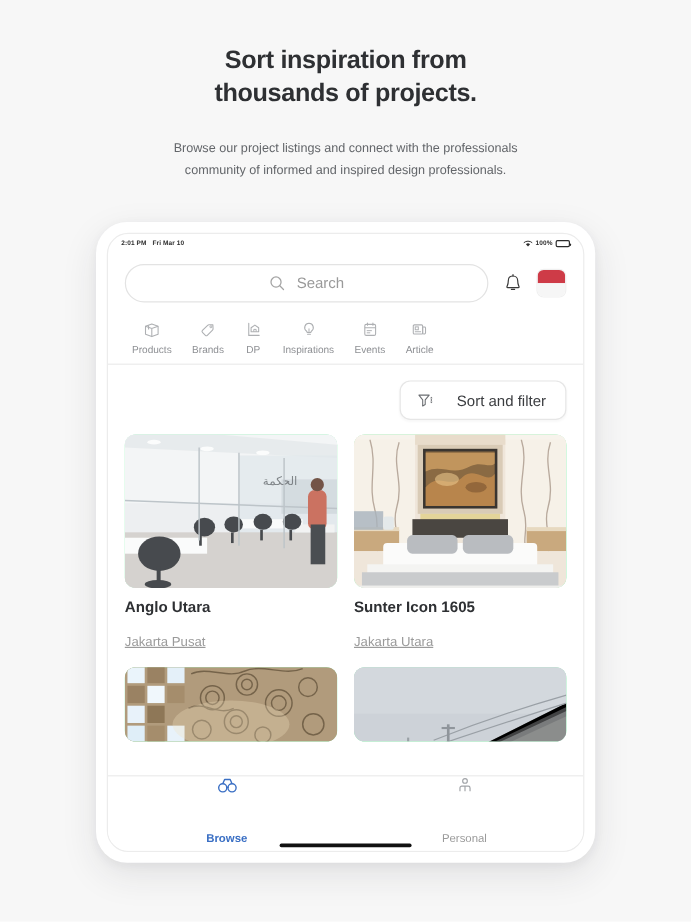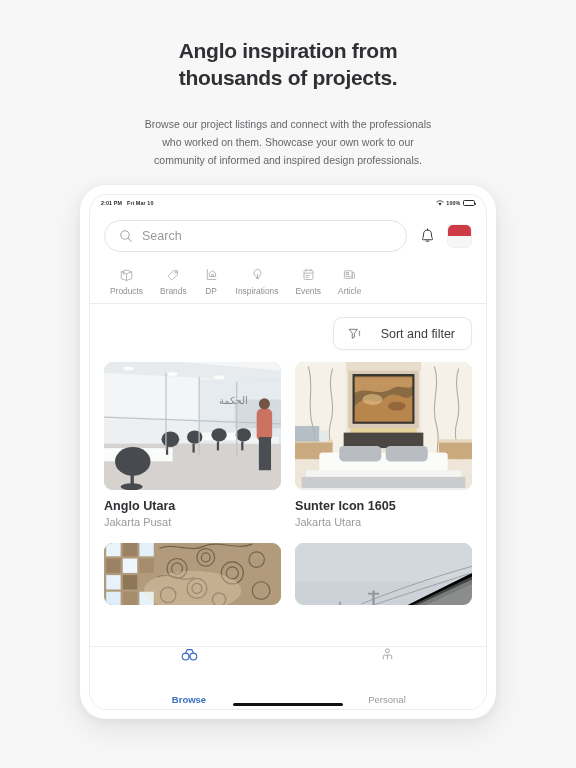--- a/index.html
+++ b/index.html
@@ -103,20 +103,21 @@
   .search-pill {
     flex: 1;
     height: 32px;
     border: 1px solid #e3e3e3;
     border-radius: 16px;
     display: flex;
     align-items: center;
     gap: 9px;
     padding: 0 14px;
     background: #fff;
+    justify-content: center;
   }
   .search-placeholder {
     font-size: 12.5px;
     color: #9a9a9a;
   }
   .bell-btn { width: 18px; height: 20px; display: flex; align-items: center; justify-content: center; }
   .avatar {
     width: 25px; height: 24px;
     border-radius: 6px;
     overflow: hidden;
@@ -201,23 +202,24 @@
     background: #86efac;
   }
   .card-thumb.short { height: 62px; }
   .card-title {
     margin-top: 9px;
     font-size: 12.6px;
     font-weight: bold;
     color: #2e3033;
   }
   .card-sub {
-    margin-top: 3px;
+    margin-top: 16px;
     font-size: 11px;
     color: #9a9a9a;
+    text-decoration: underline;
   }
   .card-meta { padding-bottom: 4px; }
 
   
   .bottomnav {
     flex: 0 0 44px;
     border-top: 1px solid #ececec;
     display: flex;
     align-items: center;
     position: relative;
@@ -244,26 +246,25 @@
     border-radius: 3px;
   }
 
   svg { display: block; }
 </style>
 </head>
 <body>
 
 <div class="hero">
   <div class="hero-title">
-    <div>Anglo inspiration from</div>
+    <div>Sort inspiration from</div>
     <div>thousands of projects.</div>
   </div>
   <div class="hero-sub">
     <div>Browse our project listings and connect with the professionals</div>
-    <div>who worked on them. Showcase your own work to our</div>
     <div>community of informed and inspired design professionals.</div>
   </div>
 </div>
 
 <div class="device-wrap">
  <div class="device">
   <div class="screen">
 
     <div class="statusbar">
       <div class="status-left">

